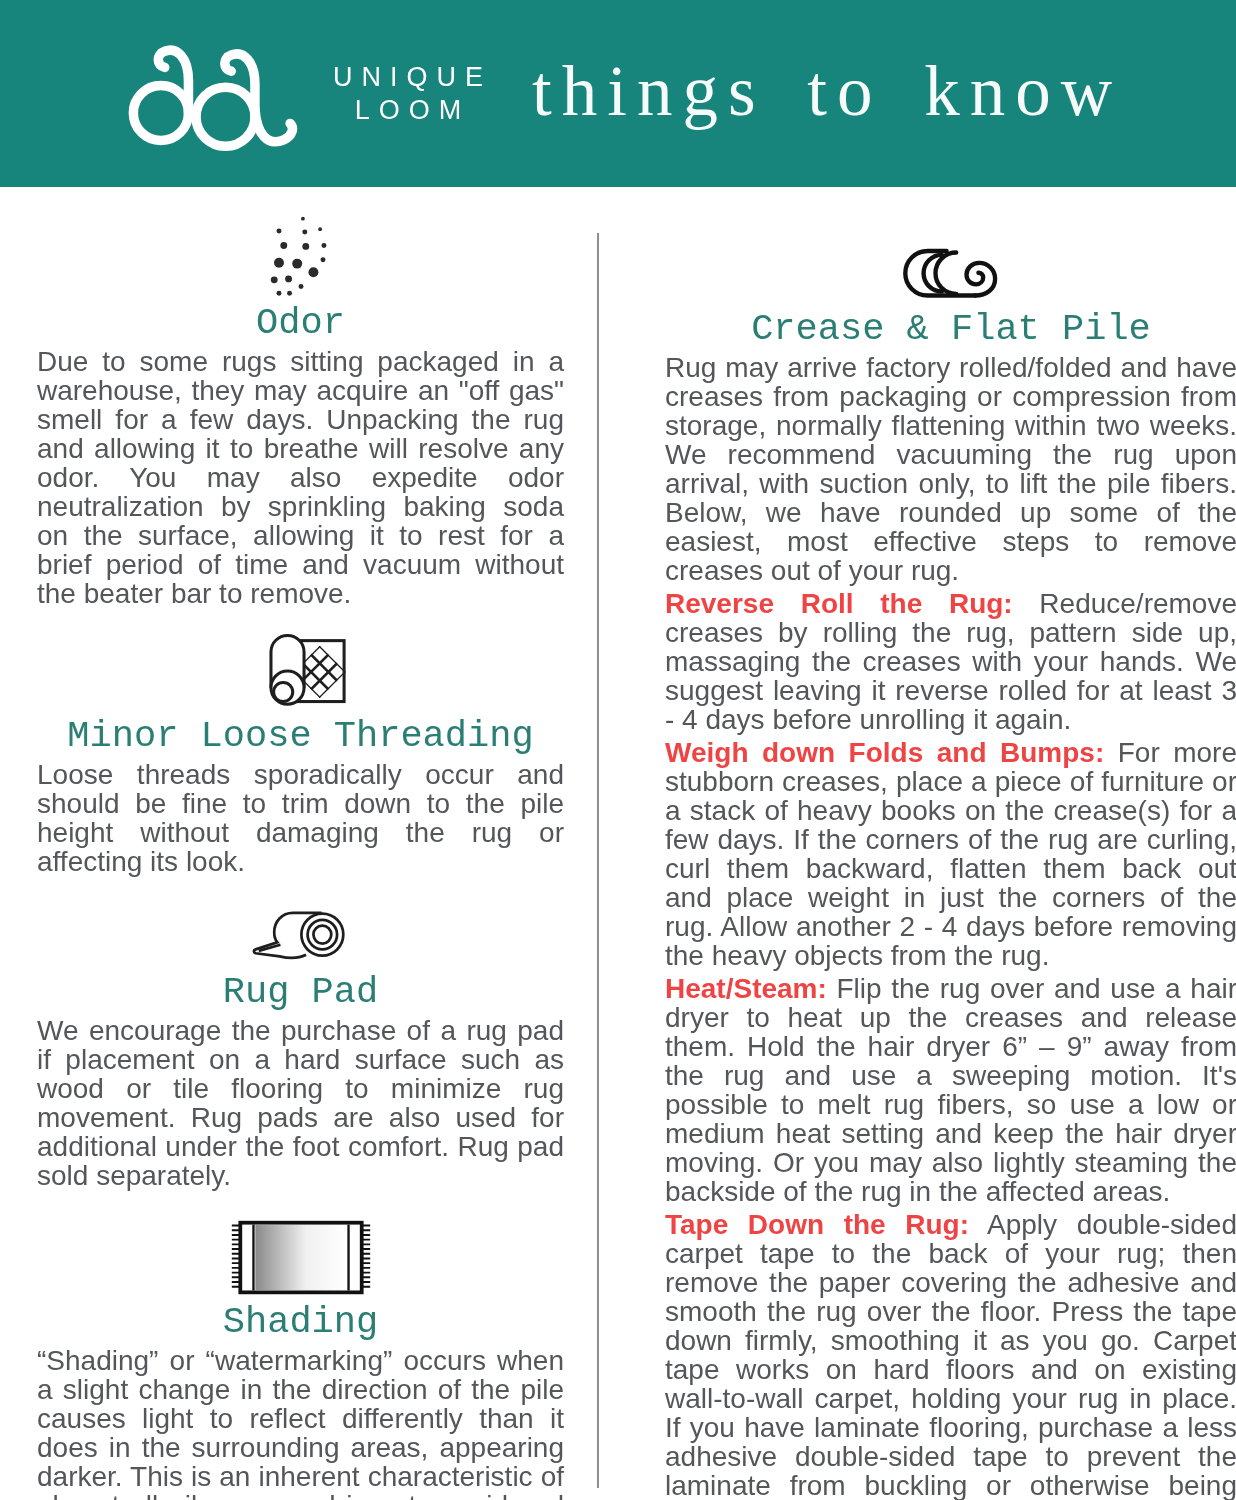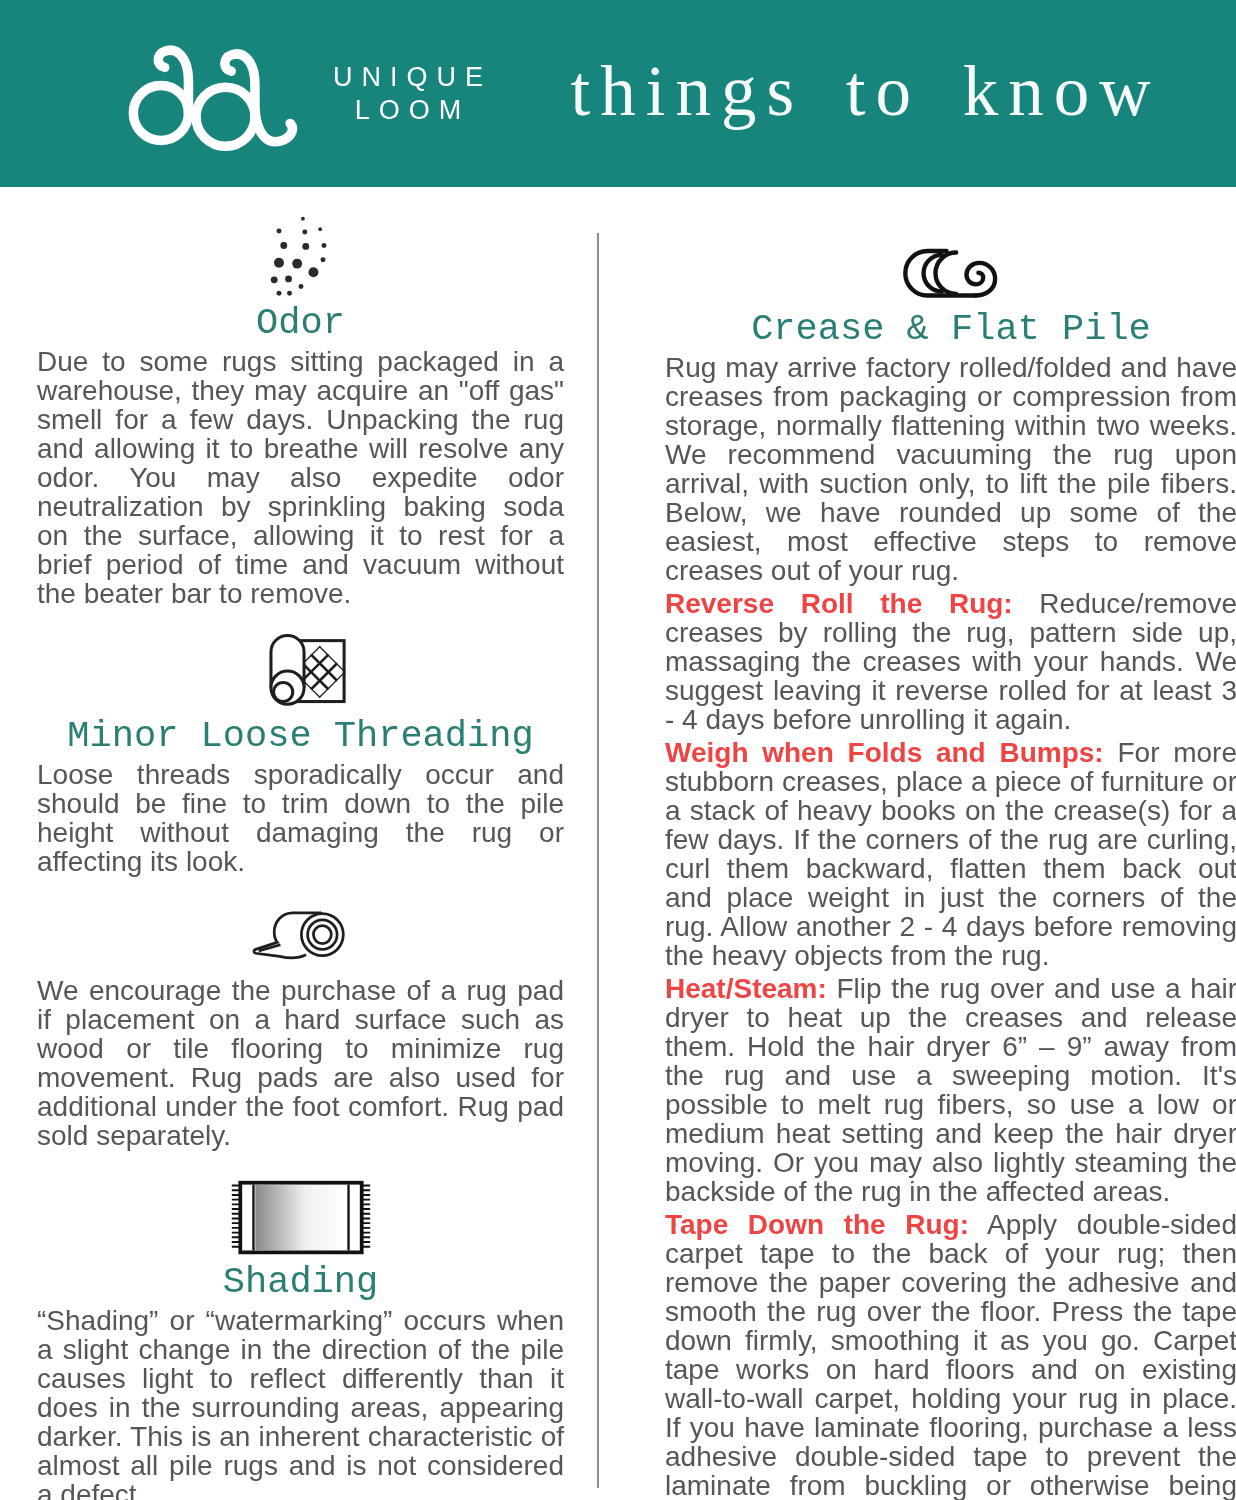--- a/index.html
+++ b/index.html
@@ -13,21 +13,21 @@
     background:#17857B;display:flex;align-items:center;padding-left:23px;
   }
   .brand{display:flex;align-items:center;margin-left:98px;}
   .brand svg{display:block;}
   .brand-text{
     margin-left:22px;color:#ffffff;letter-spacing:9px;
     font-size:27px;line-height:33px;text-align:center;font-weight:400;
   }
   .brand-text div{white-space:nowrap;}
   .masthead-title{
-    flex:1;text-align:center;margin:0 60px 4px 40px;
+    flex:1;text-align:left;margin:0 60px 4px 40px;
     font-family:"Liberation Serif",serif;font-weight:400;
     color:#f6fbfa;font-size:71px;letter-spacing:10px;word-spacing:14px;
   }
   
   .col{position:absolute;top:187px;}
   .col-left{left:37px;width:527px;}
   .col-right{left:665px;width:572px;}
   .divider{
     position:absolute;left:597px;top:233px;width:2px;height:1255px;
     background:#8e8e8e;
@@ -133,20 +133,21 @@
 
     <div class="icon-wrap mt-e">
       <svg width="130" height="66" viewBox="0 0 135 85">
         <path class="icf" d="M94,14 H57 C43,14 33,25 33,39 c0,5 1.5,10 4,13 L9,61 c-3,1 -3,4 0,5 L40,70 c12,3 24,3 34,-2"></path>
         <path class="ic" d="M13,63 L41,55" stroke-width="2.5"></path>
         <circle class="icf" cx="95" cy="42" r="27"></circle>
         <circle class="icf" cx="95" cy="42" r="19"></circle>
         <circle class="icf" cx="95" cy="42" r="11.5"></circle>
       </svg>
     </div>
+    <h2 class="sec-head mt-f">Rug Pad</h2>
     <p class="body">We encourage the purchase of a rug pad if placement on a hard surface such as wood or tile flooring to minimize rug movement. Rug pads are also used for additional under the foot comfort. Rug pad sold separately.</p>
 
     <div class="icon-wrap mt-g">
       <svg width="150" height="80" viewBox="0 0 155 85">
         <defs>
           <linearGradient id="shadeGrad" x1="0" y1="0" x2="1" y2="0">
             <stop offset="0" stop-color="#8a8a8a"></stop>
             <stop offset="0.55" stop-color="#f0f0f0"></stop>
             <stop offset="1" stop-color="#ffffff"></stop>
           </linearGradient>
@@ -178,20 +179,20 @@
           <path d="M74,12 a25,25 0 0 0 0,52"></path>
           <path d="M98,66 c14,0 25,-8 25,-21 0,-11 -9,-20 -20,-20 -9,0 -16,7 -16,15 0,7 5.5,12 12,12 5.5,0 9,-4 9,-8.5 0,-3.5 -2.5,-6 -6,-6"></path>
         </g>
       </svg>
     </div>
     <h2 class="sec-head mt-i">Crease &amp; Flat Pile</h2>
     <p class="body">Rug may arrive factory rolled/folded and have creases from packaging or compression from storage, normally flattening within two weeks. We recommend vacuuming the rug upon arrival, with suction only, to lift the pile fibers. Below, we have rounded up some of the easiest, most effective steps to remove creases out of your rug.</p>
 
     <p class="body step1"><b>Reverse Roll the Rug:</b><span> Reduce/remove creases by rolling the rug, pattern side up, massaging the creases with your hands. We suggest leaving it reverse rolled for at least 3 - 4 days before unrolling it again.</span></p>
 
-    <p class="body step2"><b>Weigh when Folds and Bumps:</b><span> For more stubborn creases, place a piece of furniture or a stack of heavy books on the crease(s) for a few days. If the corners of the rug are curling, curl them backward, flatten them back out and place weight in just the corners of the rug. Allow another 2 - 4 days before removing the heavy objects from the rug.</span></p>
+    <p class="body step2"><b>Weigh down Folds and Bumps:</b><span> For more stubborn creases, place a piece of furniture or a stack of heavy books on the crease(s) for a few days. If the corners of the rug are curling, curl them backward, flatten them back out and place weight in just the corners of the rug. Allow another 2 - 4 days before removing the heavy objects from the rug.</span></p>
 
     <p class="body step3"><b>Heat/Steam:</b><span> Flip the rug over and use a hair dryer to heat up the creases and release them. Hold the hair dryer 6” – 9” away from the rug and use a sweeping motion. It's possible to melt rug fibers, so use a low or medium heat setting and keep the hair dryer moving. Or you may also lightly steaming the backside of the rug in the affected areas.</span></p>
 
     <p class="body step4"><b>Tape Down the Rug:</b><span> Apply double-sided carpet tape to the back of your rug; then remove the paper covering the adhesive and smooth the rug over the floor. Press the tape down firmly, smoothing it as you go. Carpet tape works on hard floors and on existing wall-to-wall carpet, holding your rug in place. If you have laminate flooring, purchase a less adhesive double-sided tape to prevent the laminate from buckling or otherwise being damaged.</span></p>
 
   </section>
 </div>
 
 </body></html>

